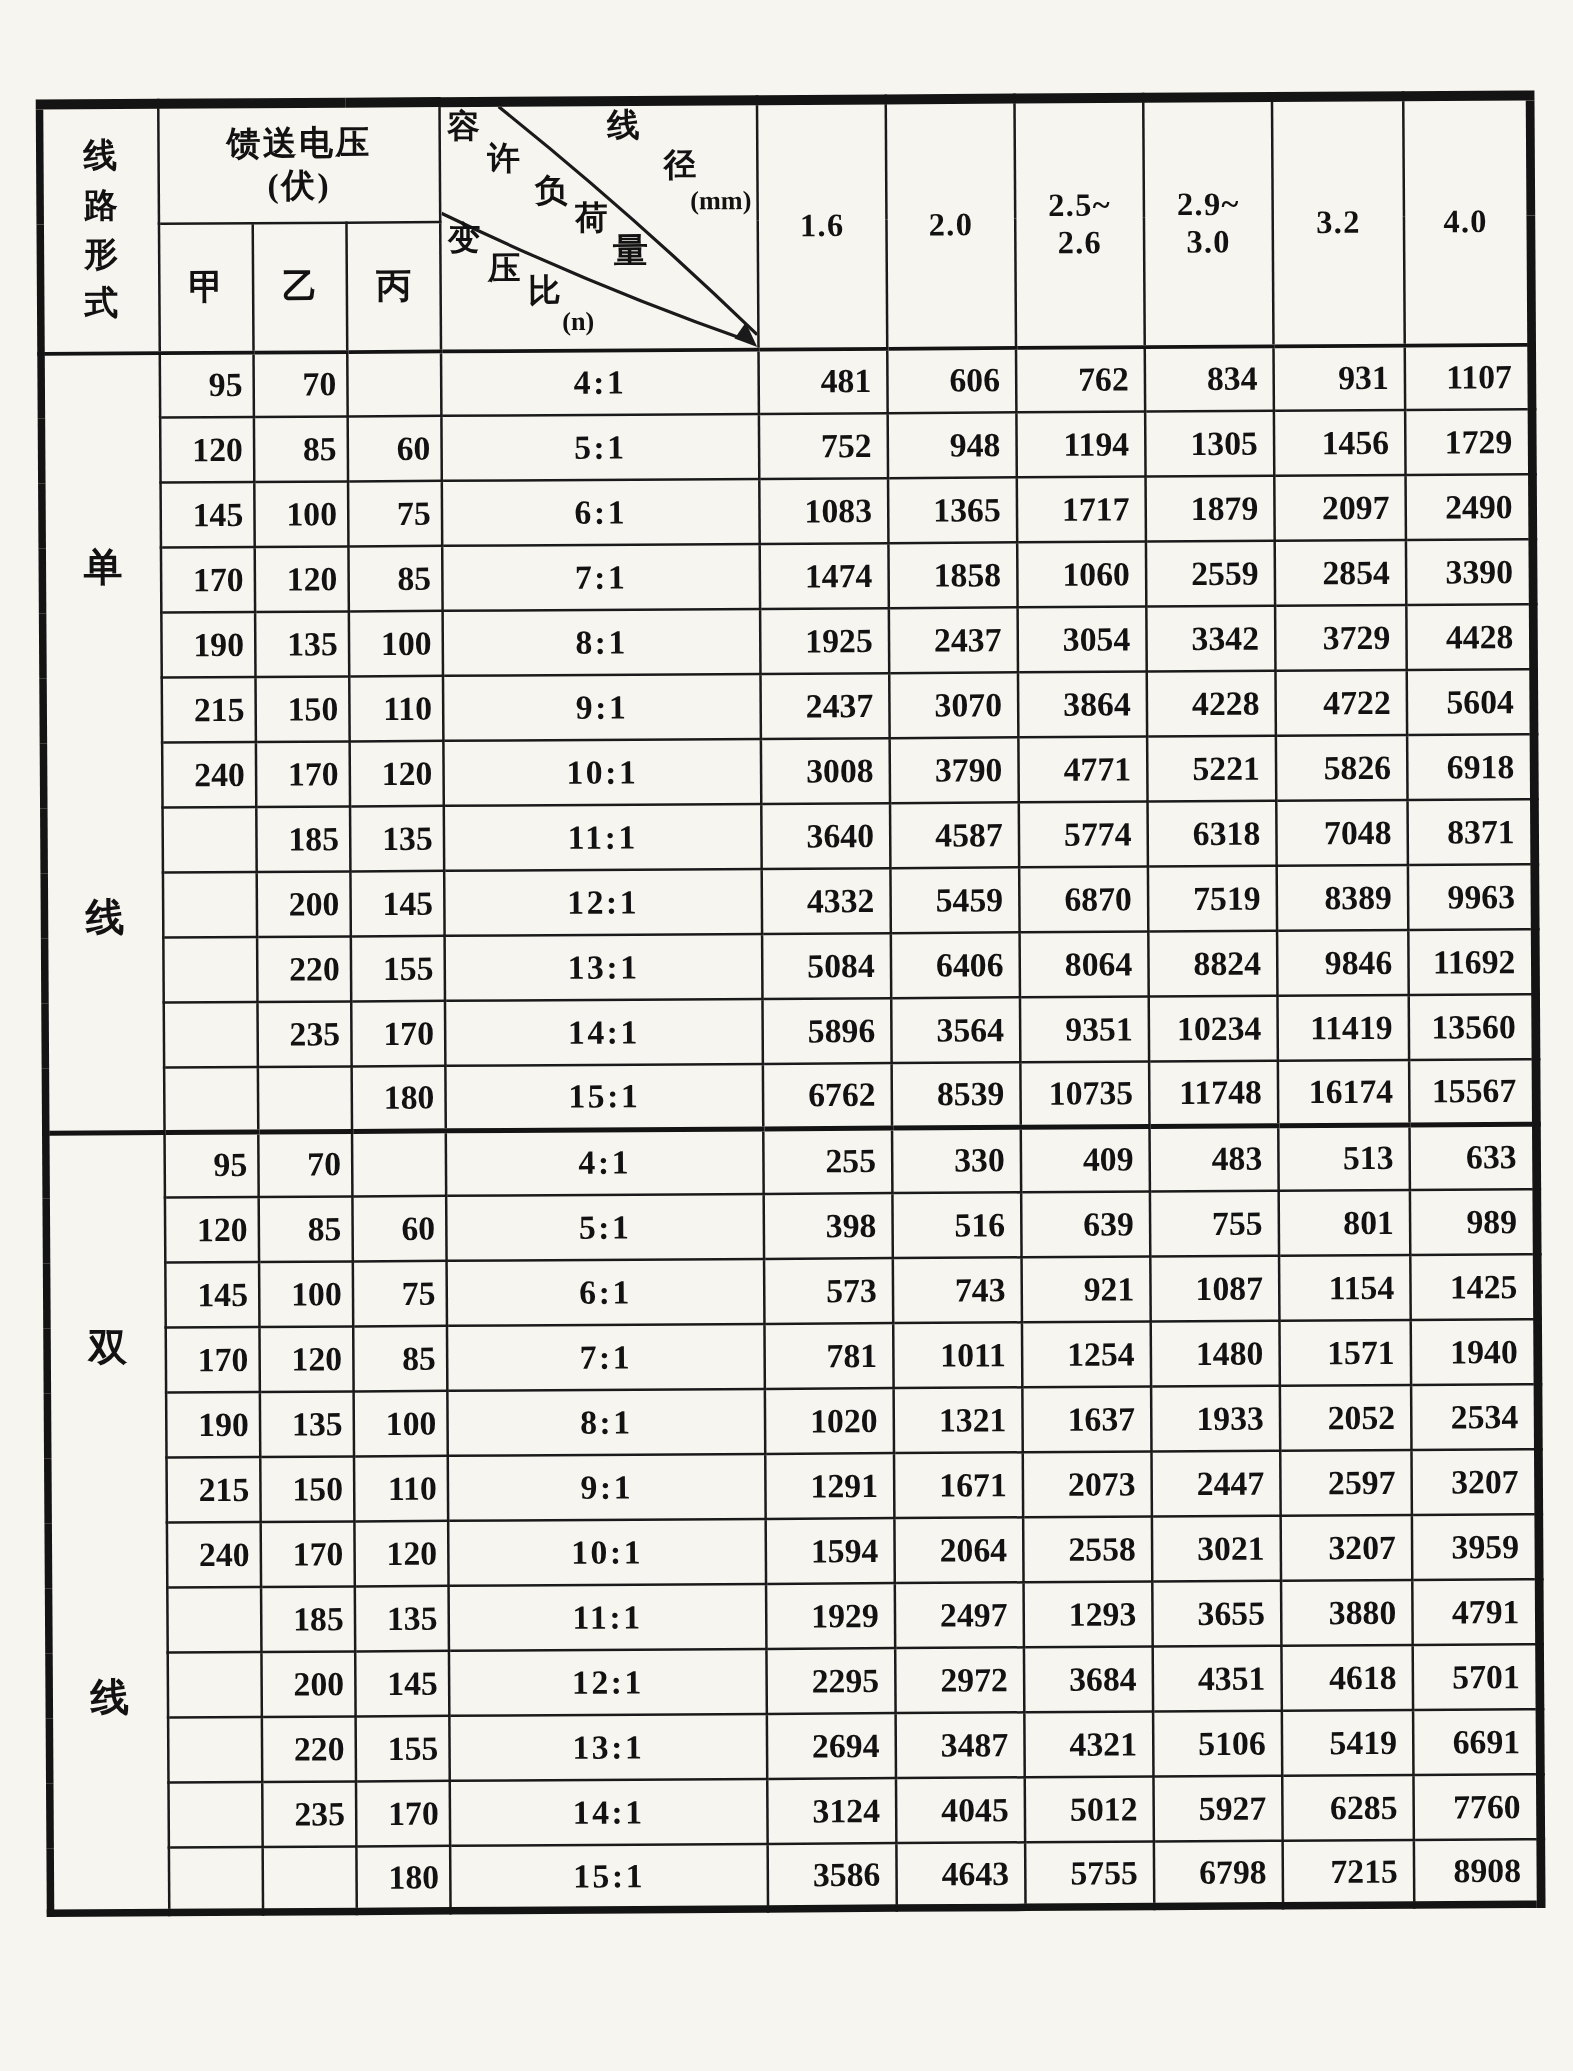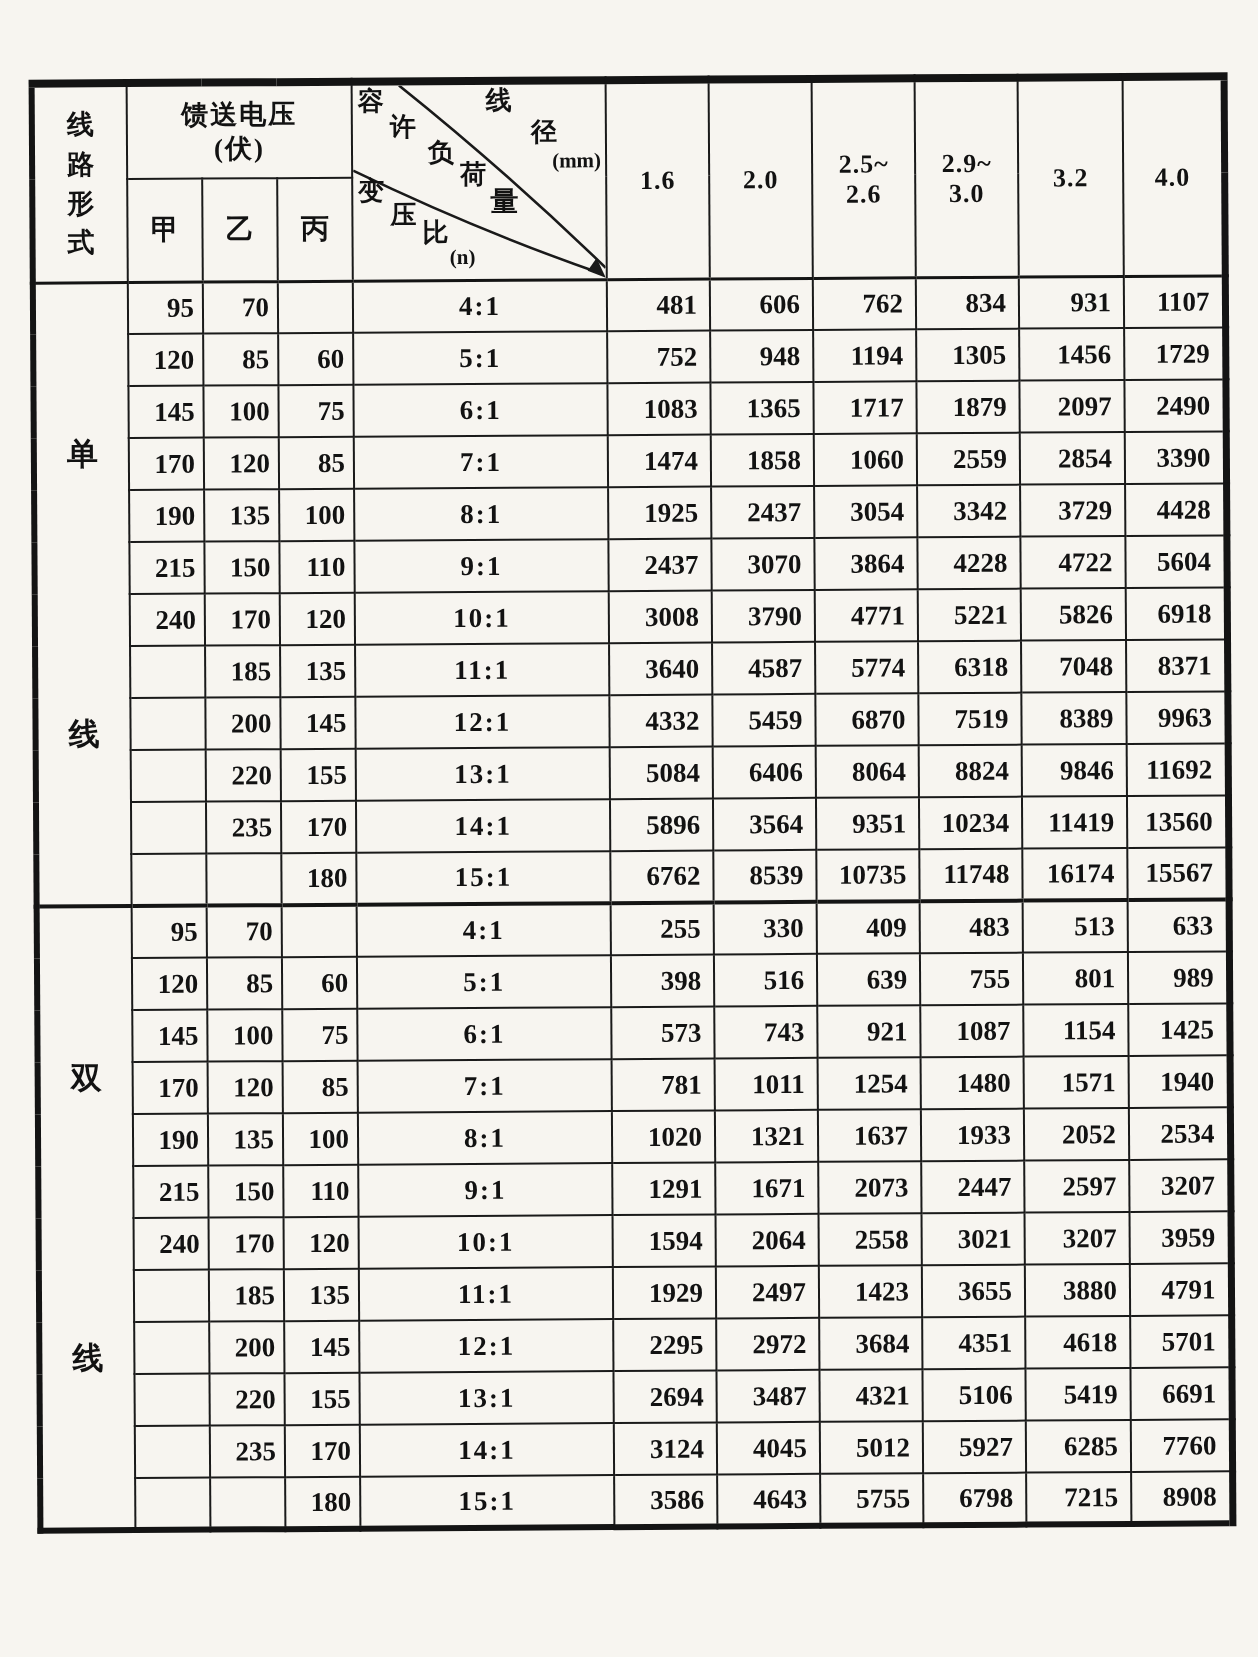--- a/index.html
+++ b/index.html
@@ -394,21 +394,21 @@
             <td class="load">3207</td>
             <td class="load">3959</td>
           </tr>
           <tr>
             <td class="volt"></td>
             <td class="volt">185</td>
             <td class="volt">135</td>
             <td class="ratio">11:1</td>
             <td class="load">1929</td>
             <td class="load">2497</td>
-            <td class="load">1423</td>
+            <td class="load">1293</td>
             <td class="load">3655</td>
             <td class="load">3880</td>
             <td class="load">4791</td>
           </tr>
           <tr>
             <td class="volt"></td>
             <td class="volt">200</td>
             <td class="volt">145</td>
             <td class="ratio">12:1</td>
             <td class="load">2295</td>

